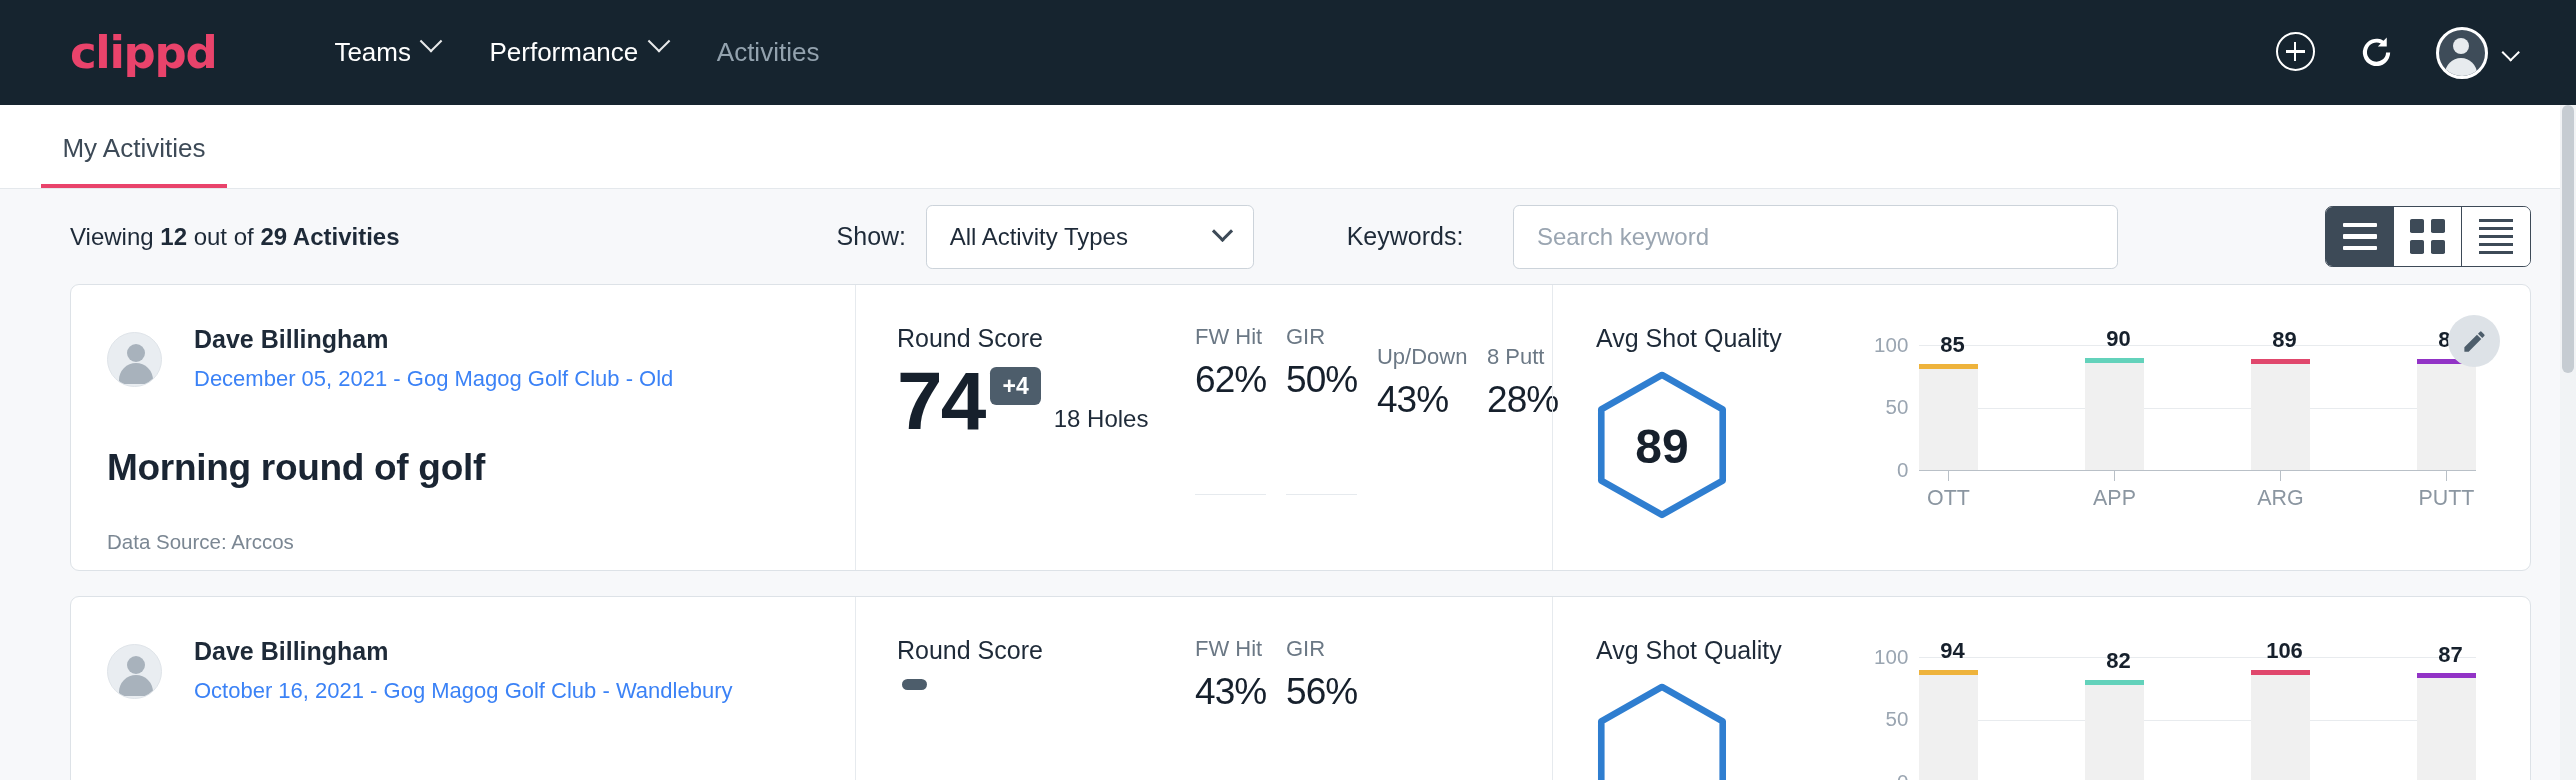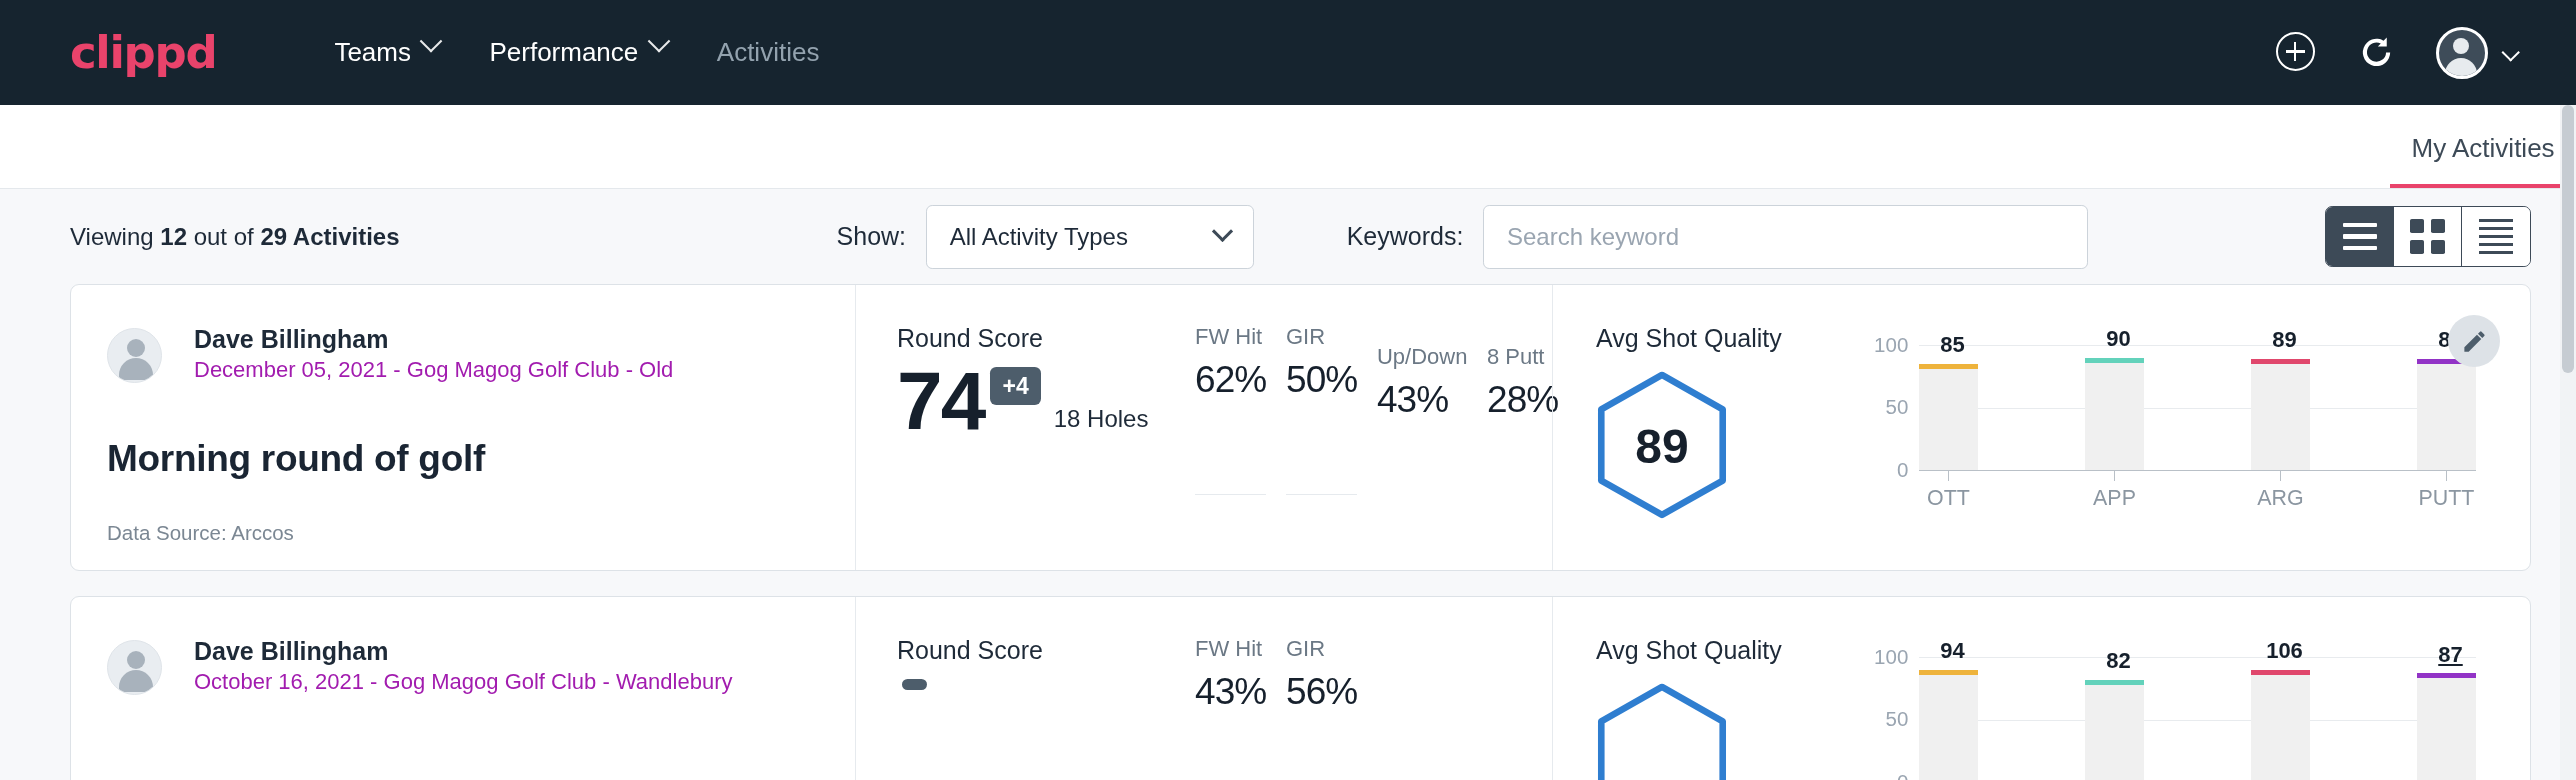--- a/index.html
+++ b/index.html
@@ -99,21 +99,20 @@
   }
 
   
   .tabstrip {
     height: 84px;
     background: #ffffff;
     display: flex;
     align-items: flex-end;
     padding-left: 41px;
     border-bottom: 0.9px solid #e4e8ec;
-    justify-content: flex-end;
   }
   .tab {
     font-size: 26px;
     color: #3d4a57;
     padding: 0 21.4px 19.6px 21.4px;
     border-bottom: 4.5px solid transparent;
     cursor: pointer;
   }
   .tab.active { border-bottom-color: #e9436b; }
 
@@ -140,20 +139,21 @@
     margin-left:auto;
     width:15px;height:15px;
     border-right:3.6px solid #3d4a57;border-bottom:3.6px solid #3d4a57;
     transform: rotate(45deg) translate(-3.6px,-3.6px);
   }
   .search {
     width: 605px; height: 64px;
     background:#fff; border:0.9px solid #ccd3da; border-radius: 6.2px;
     padding: 0 23px; font-size:24px; color:#1e2a38;
     font-family:"Liberation Sans", sans-serif;
+    margin-left:30px;
   }
   .search::placeholder { color:#9aa5b1; }
   .spacer-a { width: 437px; }
   .spacer-b { width: 93px; }
   .viewtoggle {
     margin-left:auto; display:flex;
     border-radius: 7.1px; overflow:hidden;
     border:0.9px solid #3d4a57;
     height: 61px;
   }
@@ -200,21 +200,21 @@
   }
   .who-av::before{
     content:""; position:absolute; width:18px;height:18px;border-radius:50%;
     background:#a8b2bc; left:19px; top:10.7px;
   }
   .who-av::after{
     content:""; position:absolute; width:34px;height:21.4px;border-radius:17px 17px 0 0;
     background:#a8b2bc; left:10.7px; bottom:1.8px;
   }
   .who-name { font-size:25px; font-weight:700; color:#1e2a38; line-height:1.25; }
-  .who-sub { font-size:22px; color:#a21caf; line-height:1.4; margin-top:0; }
+  .who-sub { font-size:22px; color:#3b82f6; line-height:1.4; margin-top:9px; }
   .card-title { font-size:37px; font-weight:700; color:#1a2533; margin-top:52px; letter-spacing:-0.3px;}
   .card-src { font-size:20.5px; color:#7b8793; margin-top:41px; }
 
   .col-score {
     width: 339px;
     padding: 39px 0 0 41px;
   }
   .blk-label { font-size:25px; color:#1e2a38; }
   .score-row { display:flex; align-items:flex-end; margin-top:9px; }
   .score-num {
@@ -562,21 +562,21 @@
               <div class="bar-col">
                 <div class="bar" style="height: 102px; border-top-color: rgb(99, 210, 187);"></div>
                 <div class="bar-val" style="bottom: 108px;">82</div>
               </div>
               <div class="bar-col">
                 <div class="bar" style="height: 112px; border-top-color: rgb(224, 71, 108);"></div>
                 <div class="bar-val" style="bottom: 118px;">106</div>
               </div>
               <div class="bar-col">
                 <div class="bar" style="height: 109px; border-top-color: rgb(146, 51, 198);"></div>
-                <div class="bar-val" style="bottom: 114px; text-decoration: underline;">87</div>
+                <div class="bar-val" style="bottom: 114px;">87</div>
               </div>
             </div>
           </div>
       </div>
     </div>
   </div>
 
 </div>
 
 <div class="scrollbar">

